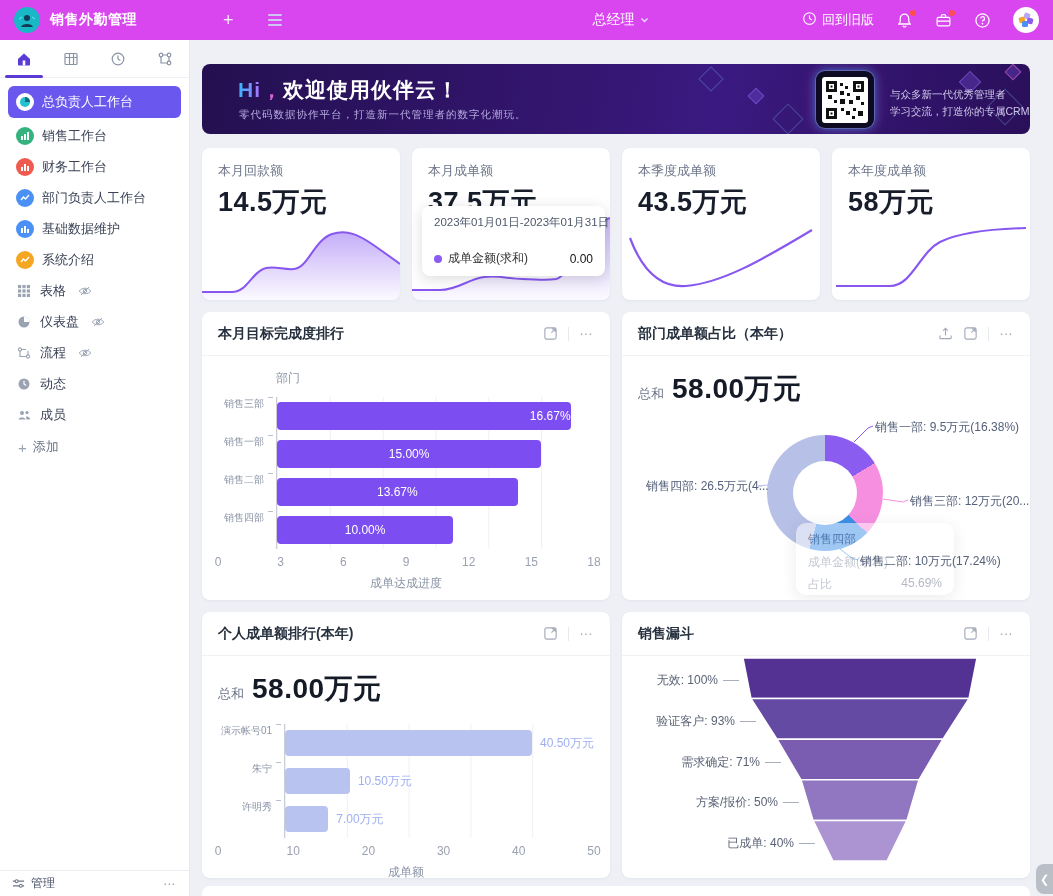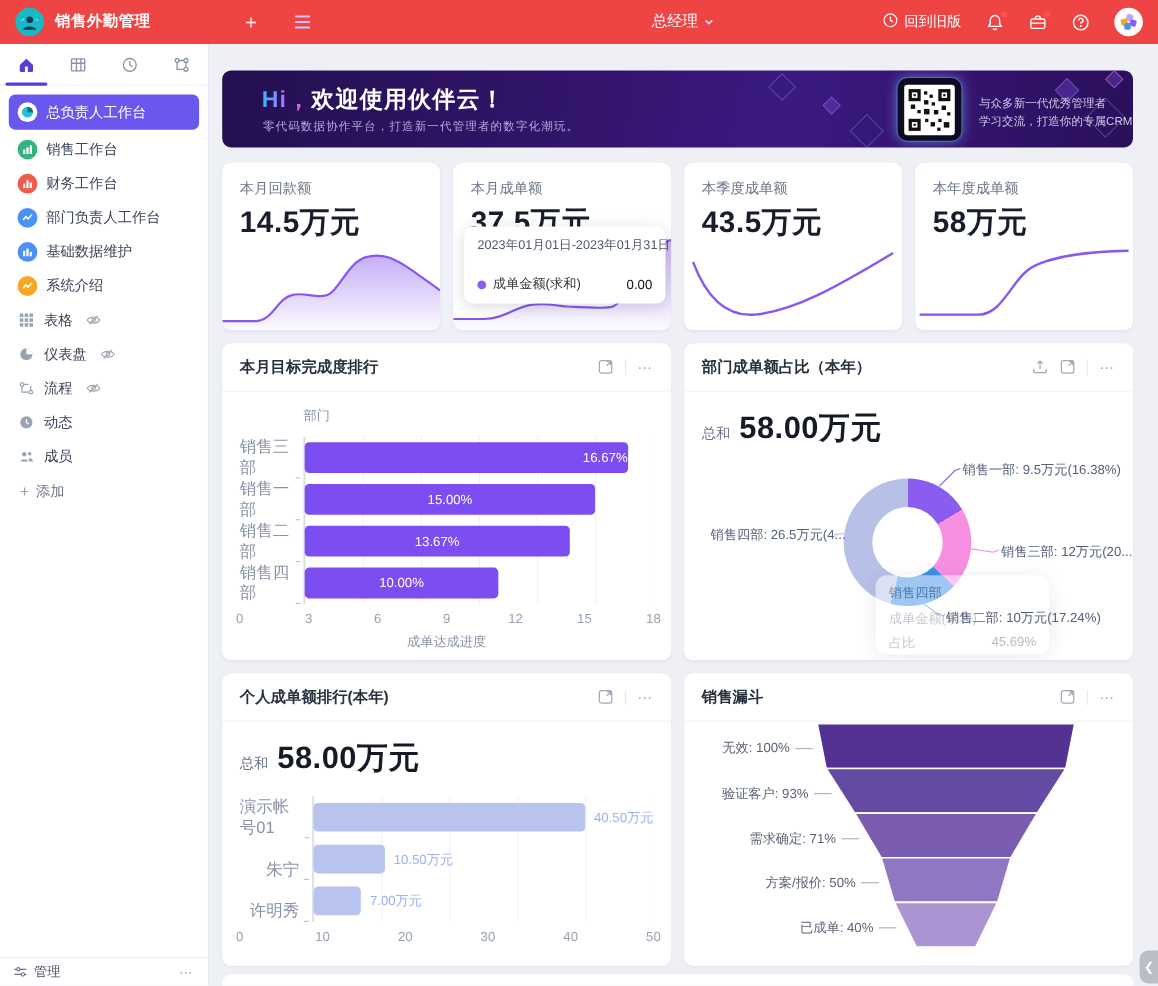--- a/index.html
+++ b/index.html
@@ -1,20 +1,20 @@
 <!DOCTYPE html>
 <html><head>
 <meta charset="utf-8">
 <style>
   * { margin:0; padding:0; box-sizing:border-box; }
   html,body { width:1053px; height:896px; overflow:hidden; }
   body { font-family:"Liberation Sans","DejaVu Sans",sans-serif; background:#eef0f6; position:relative; }
 
   
-  .topbar { height:40px; background:#ef4444; display:flex; align-items:center; position:relative; padding:0 14px; color:#fff; }
+  .topbar { height:40px; background:#d946ef; display:flex; align-items:center; position:relative; padding:0 14px; color:#fff; }
   .logo-circle { width:26px; height:26px; border-radius:50%; background:#19b8c6; display:flex; align-items:center; justify-content:center; overflow:hidden; flex:0 0 auto; }
   .logo-circle svg { width:20px; height:20px; }
   .app-title { font-size:14px; font-weight:bold; margin-left:10px; letter-spacing:.5px; }
   .tb-plus { margin-left:86px; font-size:18px; line-height:1; opacity:.9; cursor:pointer; }
   .tb-burger { margin-left:34px; display:flex; flex-direction:column; gap:3px; cursor:pointer; }
   .tb-burger i { display:block; width:14px; height:2px; background:#cfc4f5; border-radius:1px; }
   .tb-role { position:absolute; left:621px; transform:translateX(-50%); display:flex; align-items:center; gap:5px; font-size:14px; cursor:pointer; }
   .tb-right { margin-left:auto; display:flex; align-items:center; gap:22px; }
   .tb-back { display:flex; align-items:flex-start; gap:5px; font-size:13px; cursor:pointer; }
   .tb-ic { position:relative; display:flex; cursor:pointer; }
@@ -87,21 +87,21 @@
   .row2 .card { width:408px; height:288px; }
   .row3 .card { width:408px; height:266px; }
   .row3 { margin-bottom:8px; }
   .row4 { width:828px; height:12px; background:#fff; border-radius:8px 8px 0 0; }
 
   
   .hb { padding:10px 16px 0; }
   .hb-ytitle { font-size:12px; color:#8a93a6; margin:4px 0 10px 58px; }
   .hb-main { display:flex; }
   .hb-cats { display:flex; flex-direction:column; }
-  .hb-cats .hb-cat { display:flex; align-items:flex-end; justify-content:flex-end; font-size:15px; color:#8a93a6; padding-right:3px; }
+  .hb-cats .hb-cat { display:flex; align-items:flex-start; justify-content:flex-end; font-size:10px; color:#8a93a6; padding-right:3px; }
   .hb-cat i { display:inline-block; width:5px; height:1px; background:#b9bfcc; margin-left:4px; }
   .hb-plot { flex:1; border-left:1px solid #c9cdd6; display:flex; flex-direction:column; background-image:linear-gradient(to right,#eef0f5 1px,transparent 1px); }
   .hb-row { display:flex; align-items:center; }
   .hb-bar { border-radius:4px; display:flex; align-items:center; justify-content:center; }
   .hb-bar span { font-size:12px; color:#fff; }
   .hb-outval { font-size:12px; margin-left:8px; white-space:nowrap; }
   .dept .hb-cats .hb-cat, .dept .hb-row { height:38px; }
   .dept .hb-cats { width:58px; }
   .dept .hb-bar { height:28px; }
   .pers .hb-cats .hb-cat, .pers .hb-row { height:38px; }
@@ -657,20 +657,21 @@
           <div class="hb-ax">
               <div class="hb-ticks" style="margin-left: 66px;">
                 <span class="hb-tick" style="left: 0%;">0</span>
                 <span class="hb-tick" style="left: 20%;">10</span>
                 <span class="hb-tick" style="left: 40%;">20</span>
                 <span class="hb-tick" style="left: 60%;">30</span>
                 <span class="hb-tick" style="left: 80%;">40</span>
                 <span class="hb-tick" style="left: 100%;">50</span>
               </div>
             </div>
+          <div class="hb-xl">成单额</div>
         </div>
       </div>
 
       <div class="card">
         <div class="card-head">
           <span class="card-title">销售漏斗</span>
           <span class="head-tools">
             <svg viewBox="0 0 16 16">
                 <rect x="2" y="2" width="12" height="12" rx="2" fill="none" stroke="currentColor" stroke-width="1.2"></rect>
                 <path d="M9 7l4-4M9.5 3H13v3.5" fill="none" stroke="currentColor" stroke-width="1.2"></path>

